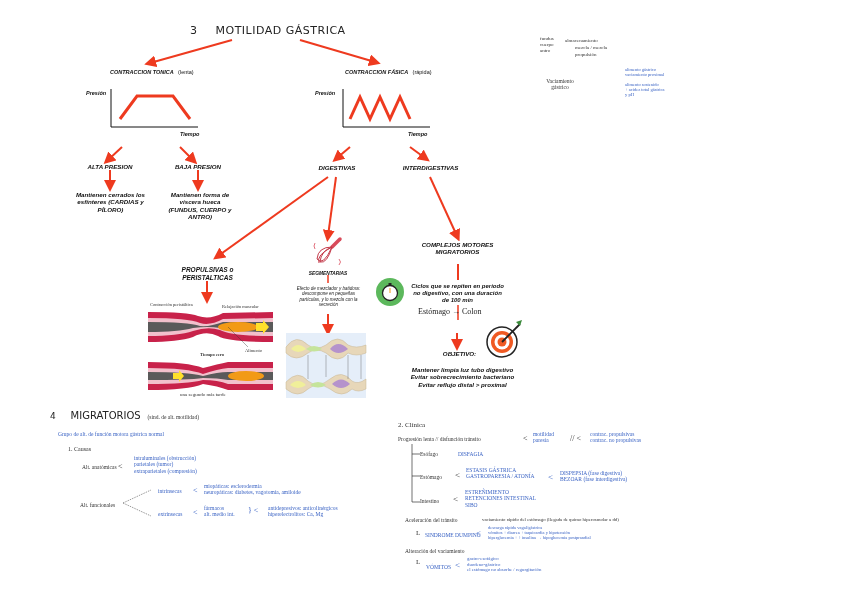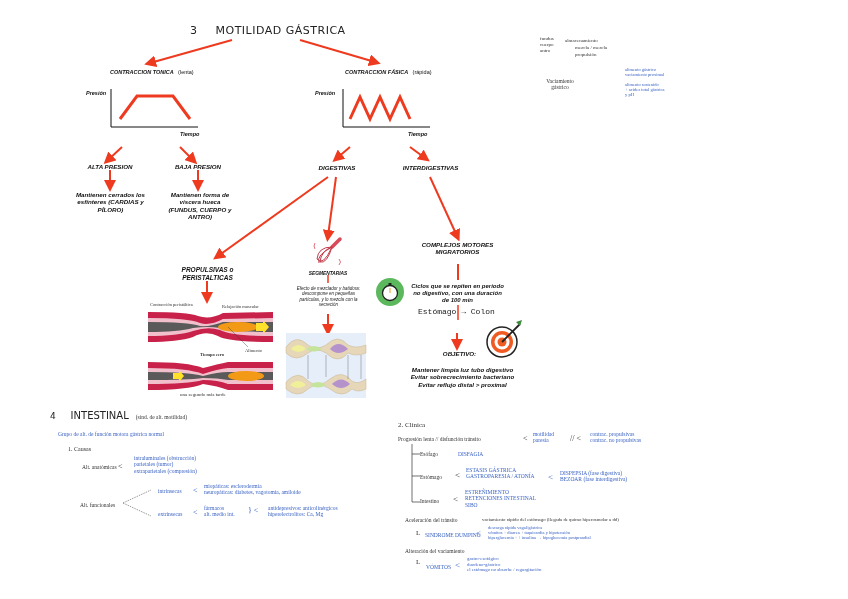--- a/index.html
+++ b/index.html
@@ -6,21 +6,21 @@
   body { width:848px; height:599px; position:relative; overflow:hidden; font-family:"Liberation Sans", sans-serif; color:#222; }
   .abs { position:absolute; }
   .title { font-family:"DejaVu Sans", sans-serif; font-size:11px; letter-spacing:0.5px; color:#222; }
   .bold-it { font-weight:bold; font-style:italic; font-size:6.2px; color:#111; text-align:center; line-height:1.2; }
   .axis-lbl { font-weight:bold; font-style:italic; font-size:5.5px; color:#111; }
   .hand { font-family:Liberation Serif, serif; color:#333; font-size:5.5px; line-height:1.15; white-space:nowrap; }
   .blue { color:#3a63c4; }
   .hand-lg { font-family:"DejaVu Sans", sans-serif; font-size:9px; color:#222; white-space:nowrap; }
   svg { overflow:visible; }
   .small { font-size:4.5px; }
-  .plain { font-family:Liberation Mono, monospace; font-size:8px; color:#222; }
+  .plain { font-family:Liberation Serif, serif; font-size:8px; color:#222; }
 </style>
 </head>
 <body>
 
 <div class="abs title" style="left:190px; top:24px;text-align:center;">
   <span>3</span>
   <span style="margin-left:14px;">MOTILIDAD GÁSTRICA</span>
 </div>
 
 <svg class="abs" style="left:0; top:0;" width="848" height="599">
@@ -177,21 +177,21 @@
   <div>vaciamiento proximal</div>
 </div>
 <div class="abs hand blue" style="left:625px; top:82px; font-size:4.5px;">
   <div>alimento sostenido</div>
   <div>+ acidez total gástrica</div>
   <div>y pH</div>
 </div>
 
 <div class="abs hand-lg" style="left:50px; top:410px;">
   <span>4</span>
-  <span style="margin-left:12px; font-size:10px;">INTESTINAL</span>
+  <span style="margin-left:12px; font-size:10px;">MIGRATORIOS</span>
   <span class="hand" style="margin-left:4px;">(sind. de alt. motilidad)</span>
 </div>
 <div class="abs hand blue" style="left:58px; top:431px;">Grupo de alt. de función motora gástrica normal</div>
 <div class="abs hand" style="left:68px; top:446px; font-size:6px;">1. Causas</div>
 
 <div class="abs hand" style="left:82px; top:464px;">Alt. anatómicas</div>
 <div class="abs hand" style="left:118px; top:462px; font-size:8px;">&lt;</div>
 <div class="abs hand blue" style="left:134px; top:455px;">
   <div>intraluminales (obstrucción)</div>
   <div>parietales (tumor)</div>

